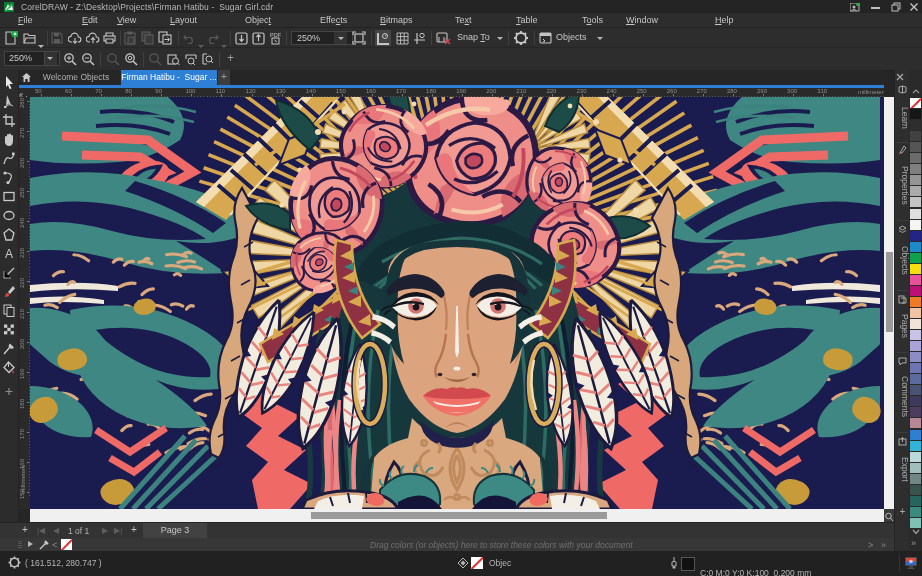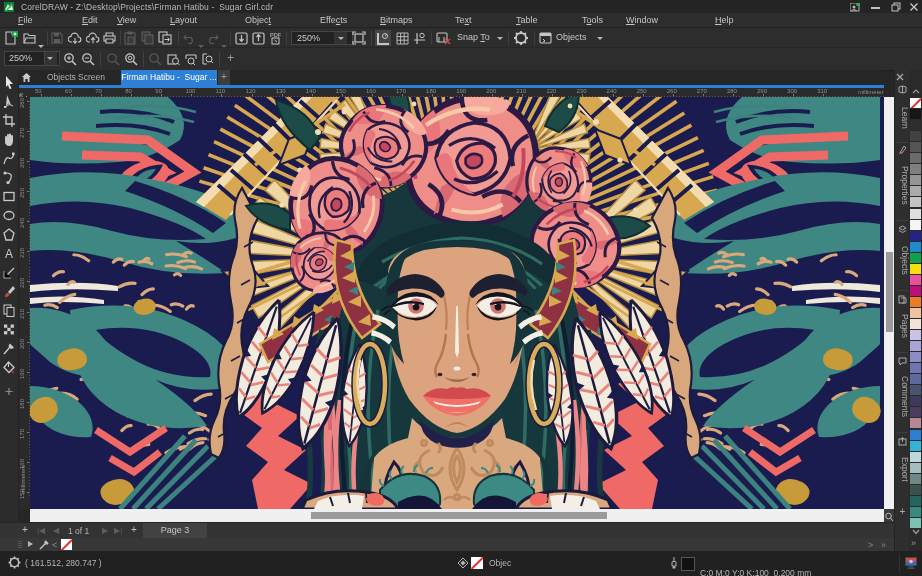--- a/index.html
+++ b/index.html
@@ -283,21 +283,21 @@
       <path d="M11 9 L13 11" stroke="#c5c5c5"></path>
     </svg>
  <div class="sep" style="left:219px;top:4px;height:15px"></div>
  <div class="abs" style="left:227px;top:3px;font-size:12px;color:#9a9a9a">+</div>
 </div>
 
 <div class="abs" id="tabrow">
  <svg class="abs" style="left:3px;top:2px" width="11" height="11" viewBox="0 0 11 11">
       <path d="M5.5 1 L10 5 H8.5 V10 H6.7 V7 H4.3 V10 H2.5 V5 H1 Z" fill="#c9c9c9"></path>
     </svg>
- <div class="dtab" style="left:16px;width:84px;background:#262626;line-height:15px">Objects Screen</div>
+ <div class="dtab" style="left:16px;width:84px;background:#262626;line-height:15px">Welcome Objects</div>
  <div class="dtab" style="left:103px;width:96px;background:#2e80d6;color:#fff;line-height:15px">Firman Hatibu -&nbsp; Sugar ...</div>
  <div class="dtab" style="left:200px;width:12px;background:#3d3d3d;color:#9a9a9a;line-height:14px;font-size:10px">+</div>
 </div>
 <div class="abs" id="bluebar"></div>
 
 <div class="abs" id="rulcorner">
  <svg width="12" height="9" viewBox="0 0 12 9">
       <path d="M2 1 L7 7 M2 1 L2 4 M2 1 L5 1 M9 3 L4 8" stroke="#999" stroke-width="1" fill="none"></path>
     </svg>
 </div>
@@ -1462,20 +1462,21 @@
  <div class="abs" style="left:18px;top:3px;width:4px;height:8px;background:repeating-linear-gradient(#555 0 1px,transparent 1px 2px)"></div>
  <div class="abs" style="left:28px;top:3px;width:0;height:0;border-top:3.5px solid transparent;border-bottom:3.5px solid transparent;border-left:5px solid #b5b5b5"></div>
  <svg class="abs" style="left:39px;top:2px" width="10" height="10" viewBox="0 0 10 10">
       <path d="M1 9 L6 4 M5.5 2.5 L7.5 4.5" stroke="#c9c9c9" stroke-width="1.4"></path>
       <path d="M6 1 L9 4" stroke="#c9c9c9" stroke-width="2"></path>
     </svg>
  <div class="abs" style="left:52px;top:2px;color:#888;font-size:9px">&lt;</div>
  <div class="nocol" style="left:61px;top:1px;width:11px;height:11px">
       <i></i>
     </div>
+ <div class="abs" style="left:370px;top:2px;color:#6f6f6f;font-size:8.5px;font-style:italic">Drag colors (or objects) here to store these colors with your document</div>
  <div class="abs" style="left:868px;top:2px;color:#888;font-size:9px">&gt;</div>
  <div class="abs" style="left:881px;top:2px;color:#888;font-size:9px">»</div>
 </div>
 
 <div class="abs" id="statusbar">
  <svg class="abs" style="left:8px;top:5px" width="13" height="13" viewBox="0 0 13 13">
       <circle cx="6.5" cy="6.5" r="4.2" fill="none" stroke="#c0c0c0" stroke-width="1.6"></circle>
       <circle cx="6.5" cy="6.5" r="1.6" fill="#212121"></circle>
       <g stroke="#c0c0c0" stroke-width="1.6">
         <path d="M6.5 0.5 V2.5 M6.5 10.5 V12.5 M0.5 6.5 H2.5 M10.5 6.5 H12.5 M2.3 2.3 L3.7 3.7 M9.3 9.3 L10.7 10.7 M10.7 2.3 L9.3 3.7 M3.7 9.3 L2.3 10.7"></path>

